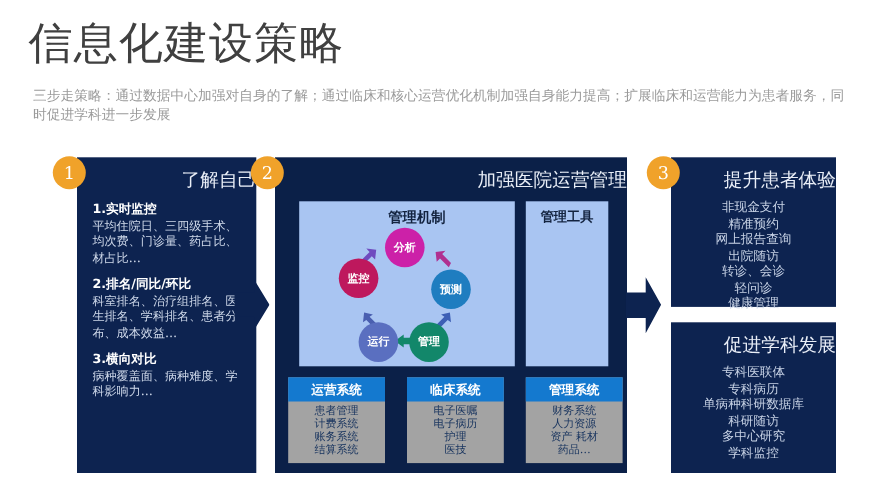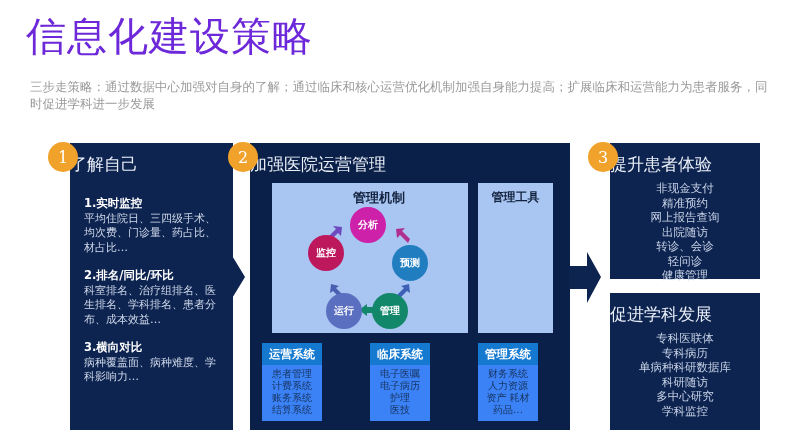--- a/index.html
+++ b/index.html
@@ -7,22 +7,22 @@
     width:793px;height:446px;
     background:#ffffff;
     font-family:"DejaVu Sans","Liberation Sans",sans-serif;
     overflow:hidden;position:relative;
   }
   #slide{position:absolute;inset:0;}
 
   
   .title{
     position:absolute;left:26px;top:14px;
-    font-family:Liberation Mono, monospace;
-    font-size:40px;line-height:52px;color:#6d28d9;
+    font-family:Liberation Sans, sans-serif;
+    font-size:40px;line-height:52px;color:#404040;
     letter-spacing:1px;white-space:nowrap;
   }
   .subtitle{
     position:absolute;left:30px;top:78px;width:740px;
     font-family:"DejaVu Serif","Liberation Serif",serif;
     font-size:12.5px;line-height:17px;color:#9a9a9a;
   }
 
   
   .panel{position:absolute;background:#0d2350;box-sizing:border-box;}
@@ -31,38 +31,37 @@
   .badge{
     position:absolute;width:30px;height:30px;border-radius:50%;
     background:#f0a22a;color:#ffffff;
     font-family:"DejaVu Serif","Liberation Serif",serif;
     font-size:16px;display:flex;align-items:center;justify-content:center;
     z-index:5;
   }
 
   .col-head{
     position:absolute;left:0;right:0;top:10px;
-    text-align:left;color:#e9eef7;
+    text-align:right;color:#e9eef7;
     font-family:"DejaVu Serif","Liberation Serif",serif;
     font-size:17px;line-height:22px;
   }
 
   
   .c1-body{
     position:absolute;left:14px;right:12px;top:40px;
     color:#cfd9ea;
     font-family:"DejaVu Serif","Liberation Serif",serif;
     font-size:11px;line-height:14.5px;
   }
   .c1-item{margin-bottom:9px;}
   .c1-item .lbl{
     display:block;color:#ffffff;font-weight:bold;font-size:11.5px;
     font-family:"DejaVu Sans","Liberation Sans",sans-serif;
     margin-bottom:1px;
-    margin-top:13px;
   }
   .c1-item .txt{display:block;}
 
   
   .arrow{position:absolute;z-index:6;}
   .arrow svg{display:block;}
 
   
   .mech{
     position:absolute;left:22px;top:40px;width:196px;height:150px;
@@ -88,21 +87,21 @@
     position:absolute;left:0;right:0;top:6px;text-align:center;
     color:#13233f;font-weight:bold;font-size:12px;
     font-family:Liberation Mono, monospace;
   }
   .tools-list{
     position:absolute;left:0;right:0;top:26px;text-align:center;
     color:#2a4376;font-size:11px;line-height:13.5px;
     font-family:"DejaVu Serif","Liberation Serif",serif;
   }
 
-  .sysbox{position:absolute;top:200px;width:60px;height:78px;background:#3b82f6;}
+  .sysbox{position:absolute;top:200px;width:88px;height:78px;background:#a3a3a3;}
   .sys-h{
     height:22px;background:#1479cf;color:#ffffff;
     display:flex;align-items:center;justify-content:center;
     font-size:11.5px;font-weight:bold;
     font-family:"DejaVu Sans","Liberation Sans",sans-serif;
   }
   .sys-l{
     padding-top:3px;text-align:center;color:#17335e;
     font-size:10px;line-height:12px;
     font-family:"DejaVu Serif","Liberation Serif",serif;

